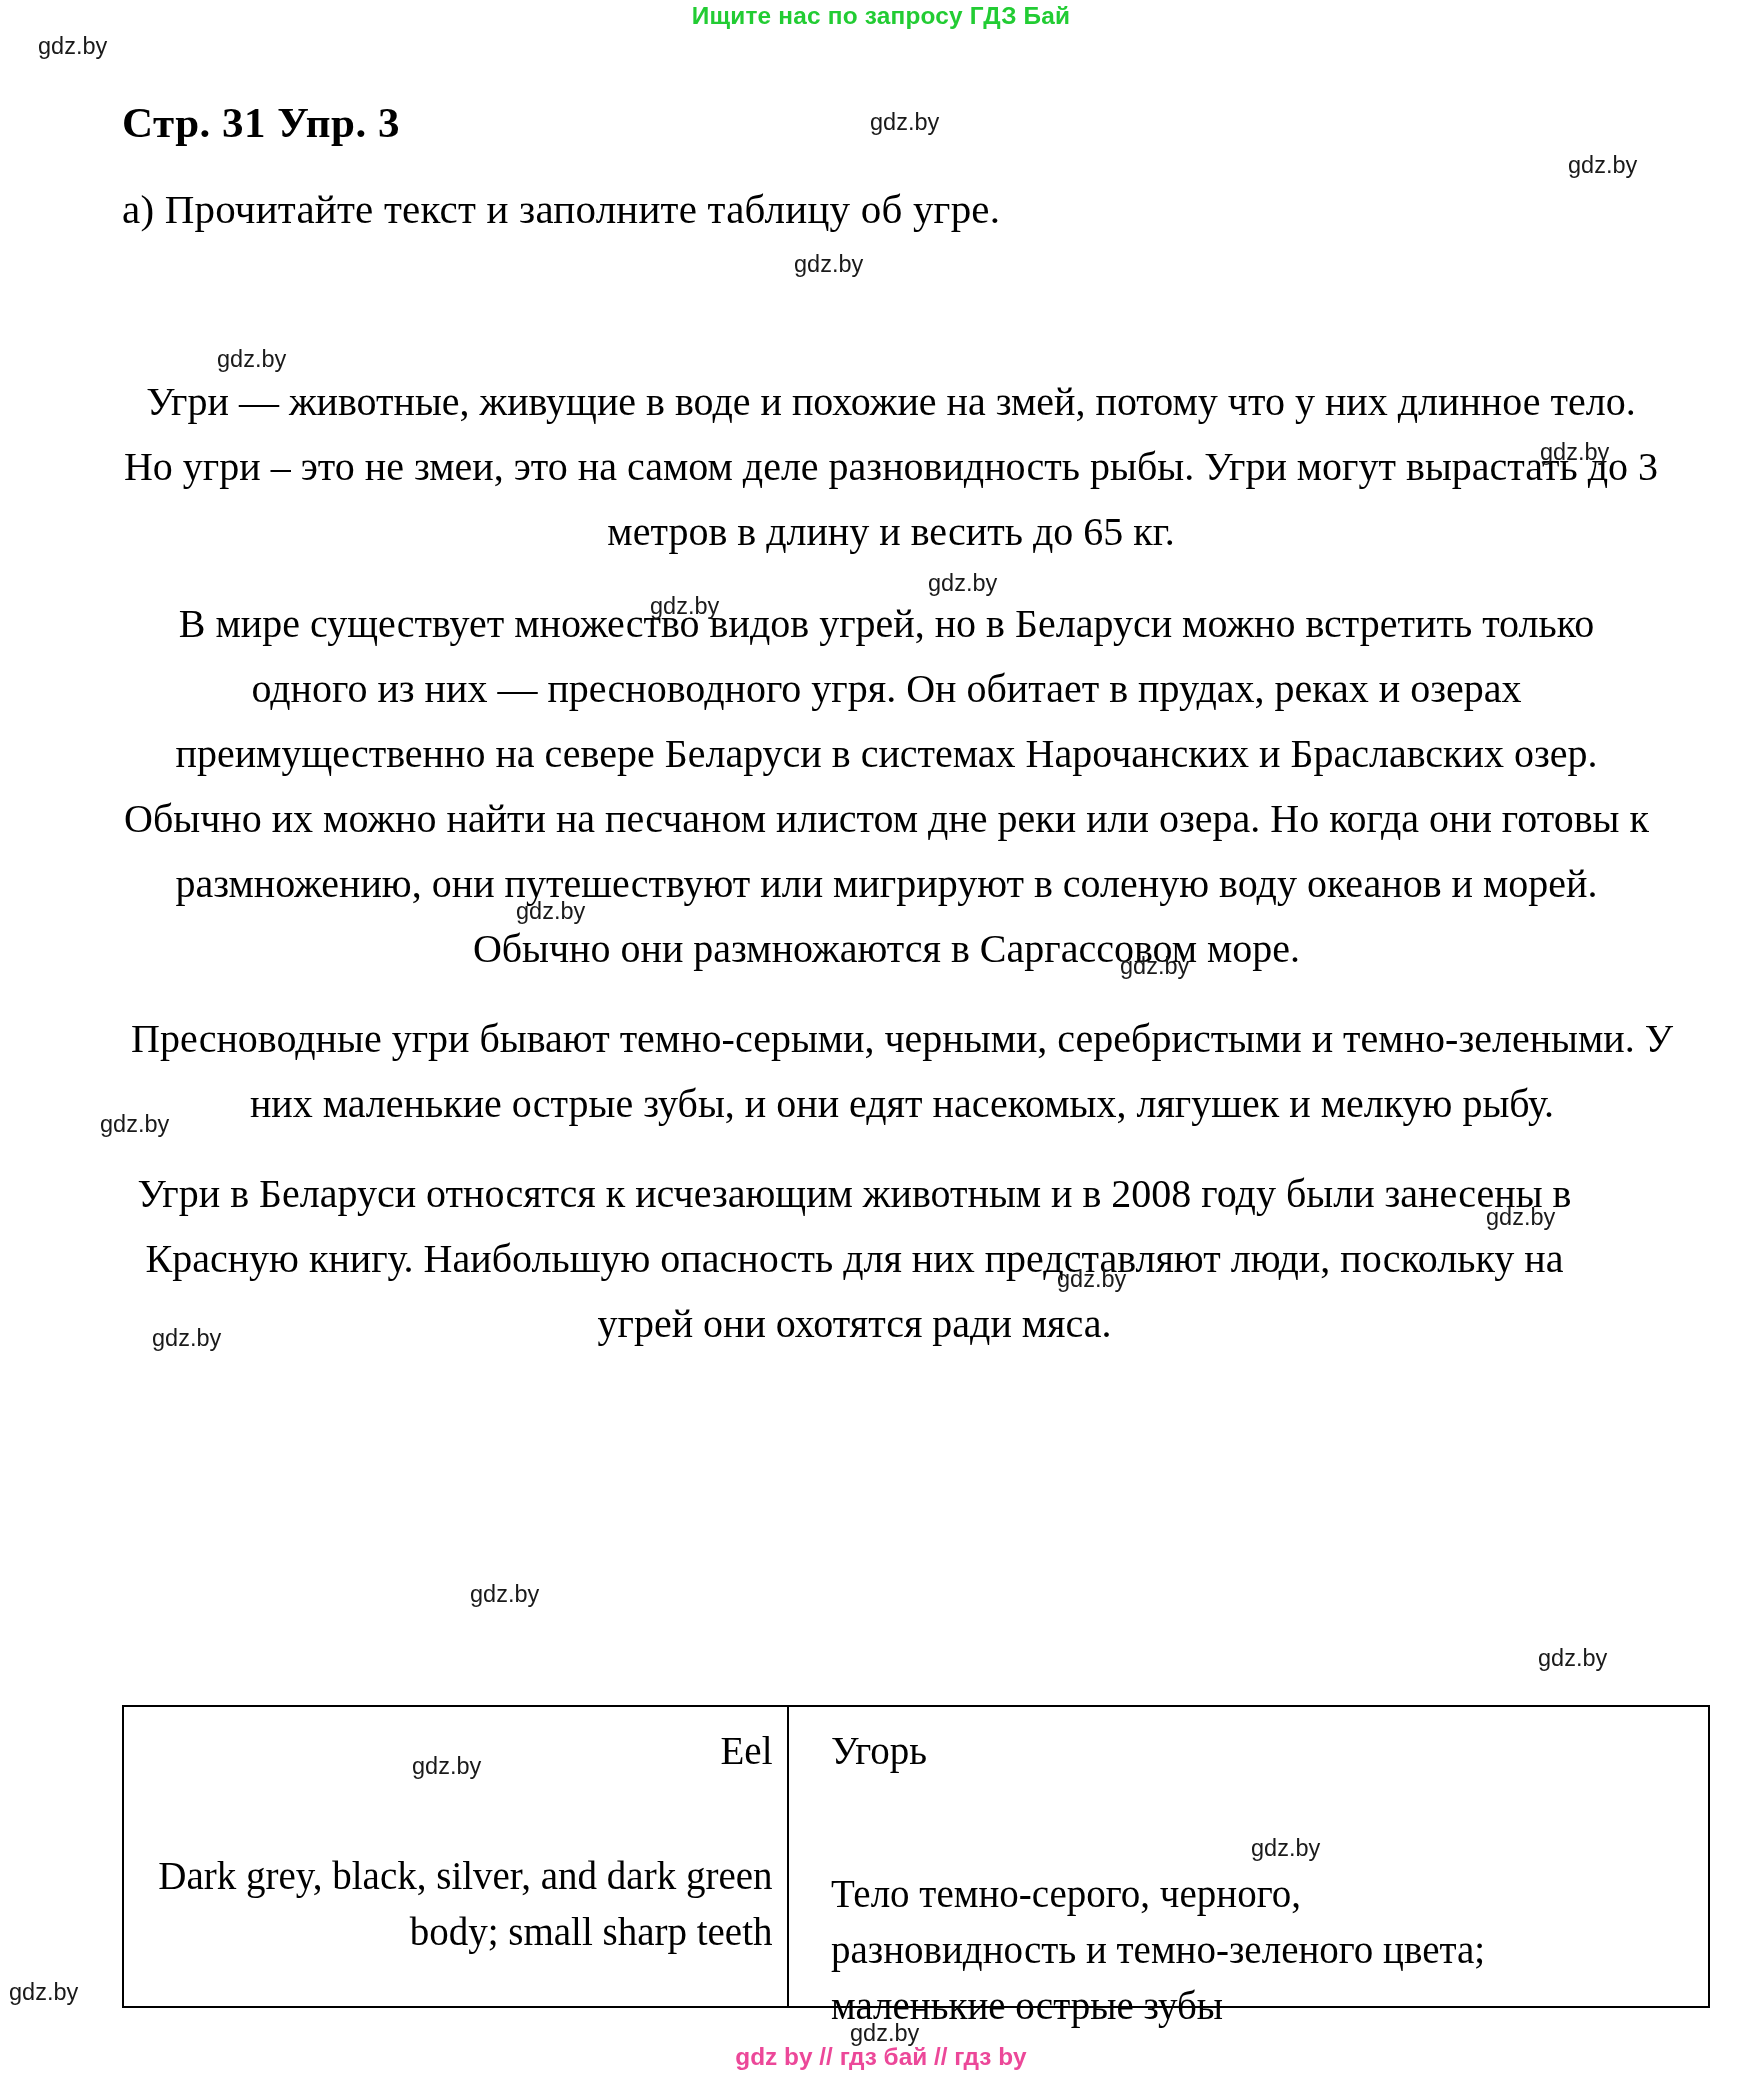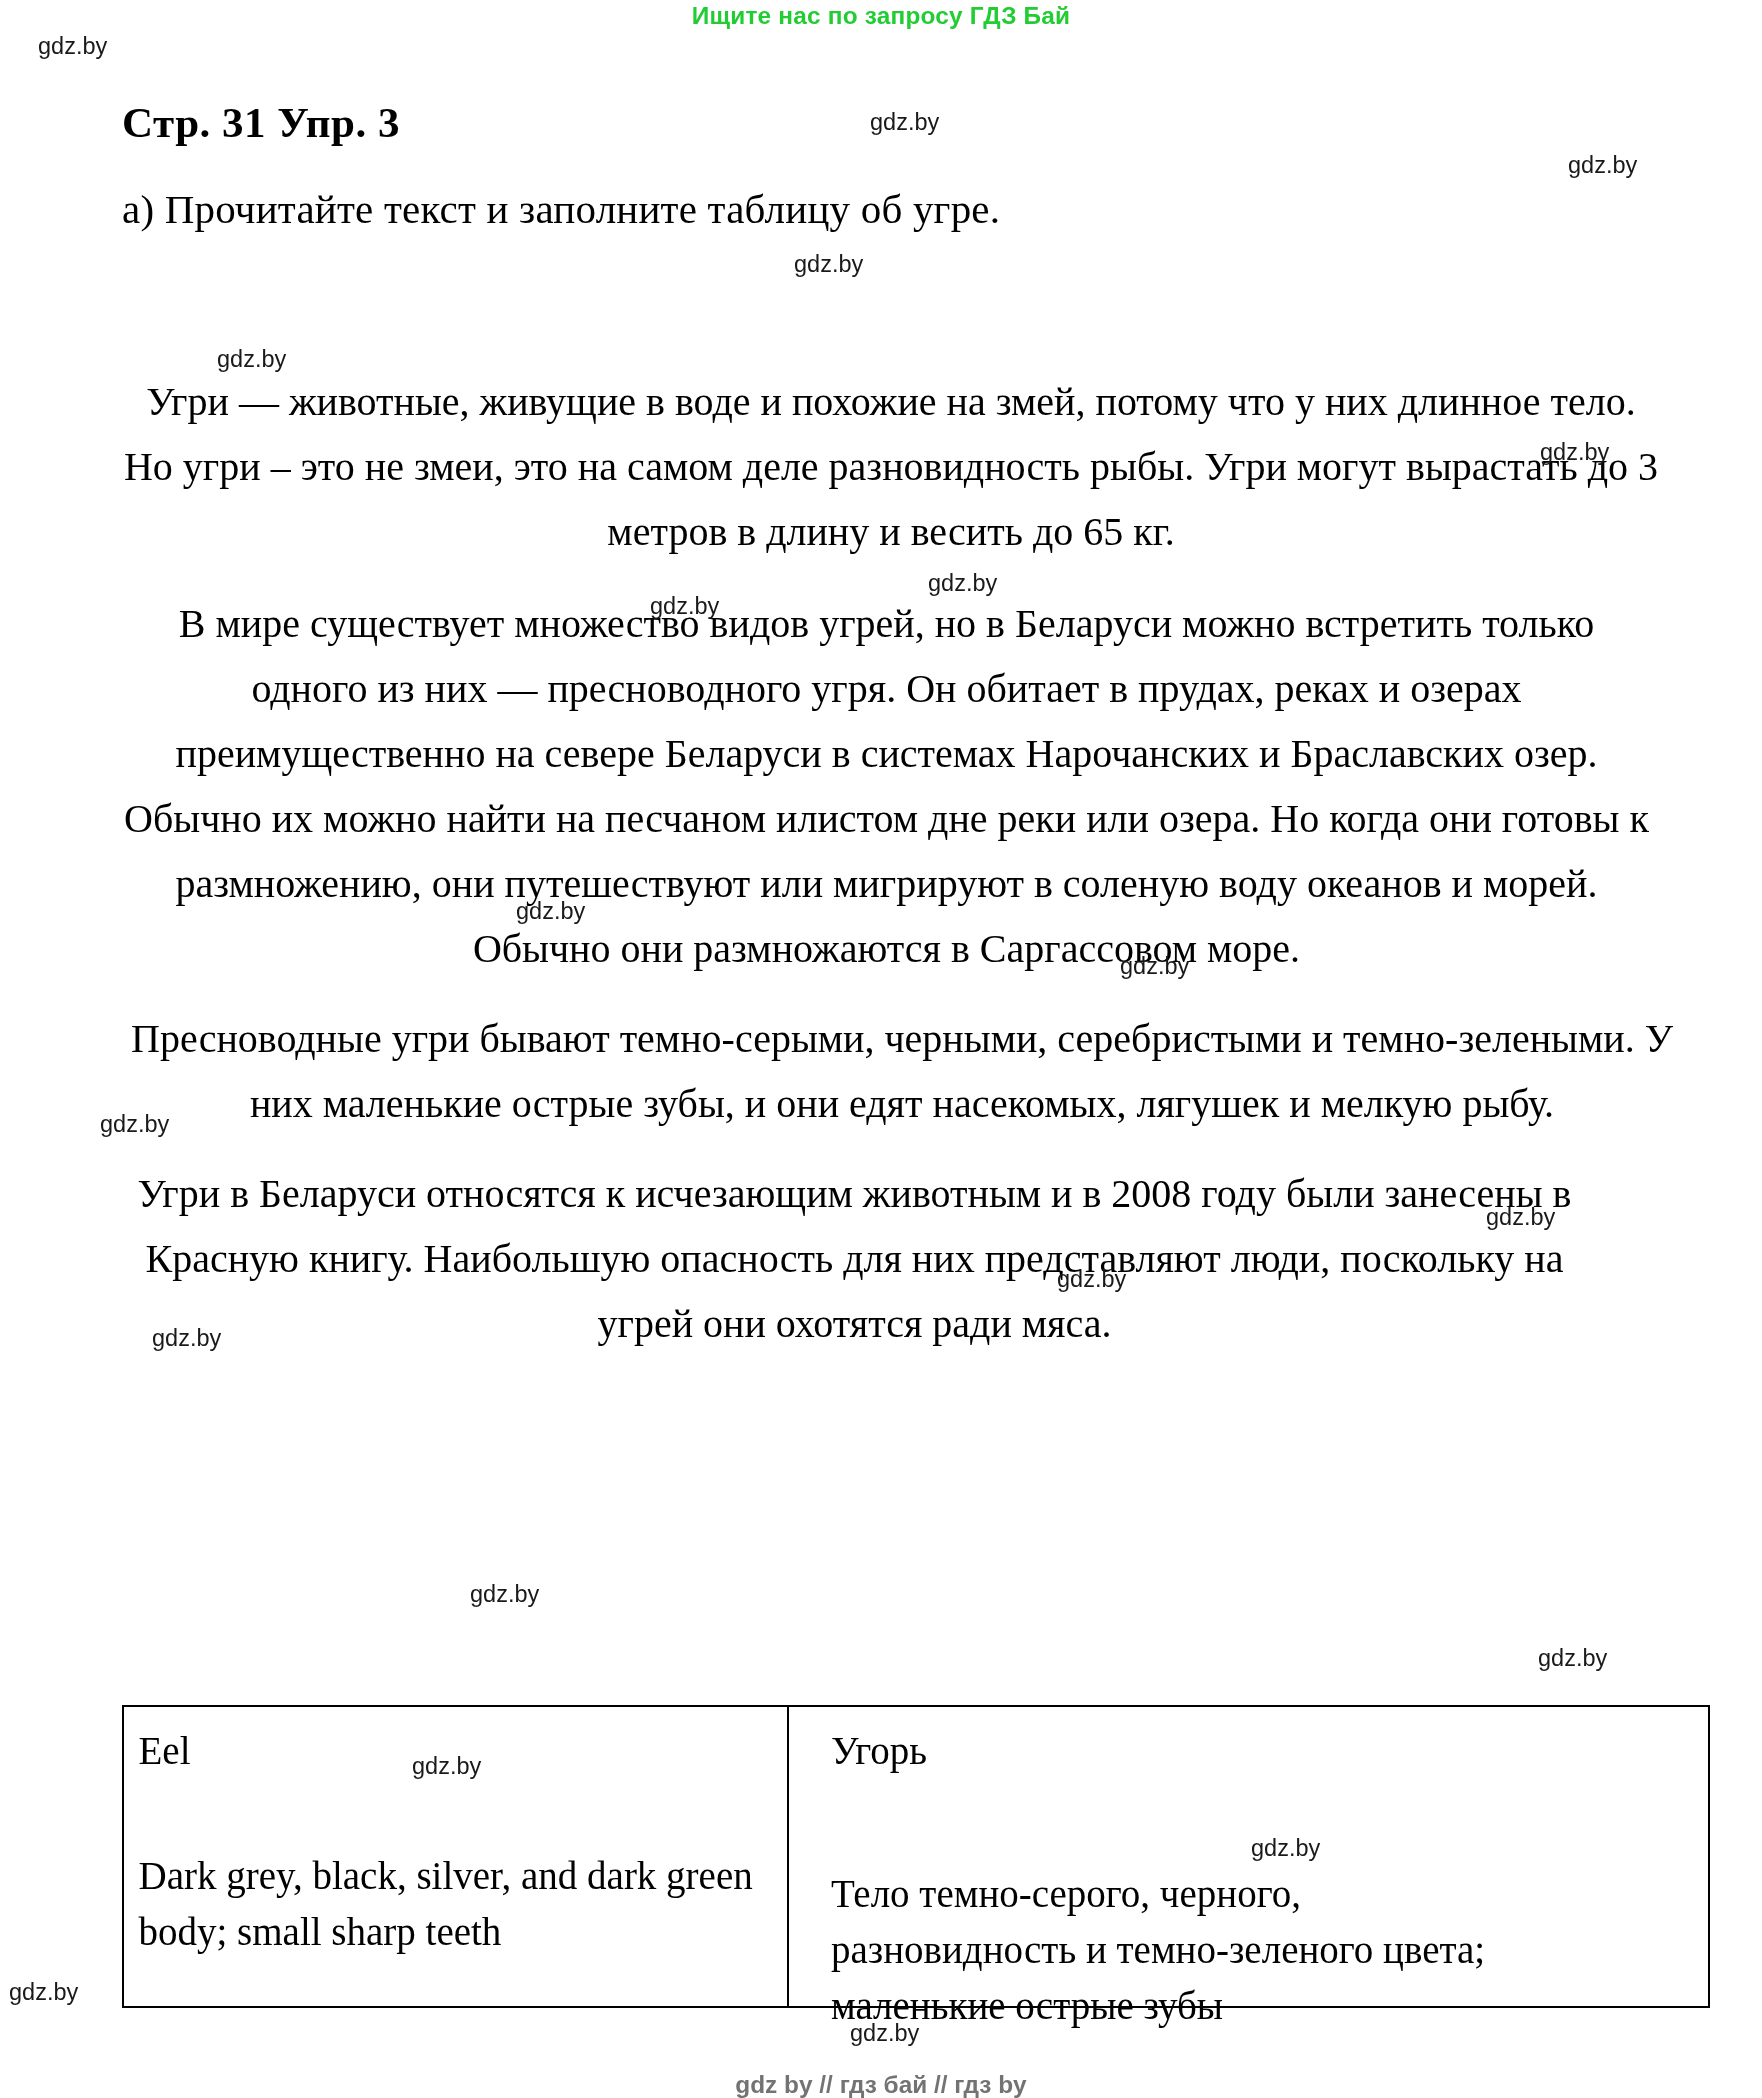--- a/index.html
+++ b/index.html
@@ -88,21 +88,21 @@
     border-collapse: collapse;
     box-sizing: border-box;
   }
   #eel-table .tbl-row { display: flex; height: 100%; }
   #eel-table .tbl-cell {
     box-sizing: border-box;
     padding: 16.3px 14.5px 0 14.5px;
     font-size: 39px;
     line-height: 56px;
   }
-  #eel-table .cell-en { width: 665px; border-right: 2.7px solid #000000; }
+  #eel-table .cell-en { width: 665px; border-right: 2.7px solid #000000; text-align: right; }
   #eel-table .cell-ru { width: 780px; padding-left: 42px; }
   .cell-head { margin: 0 0 69px 0; }
   .cell-body { margin: 0; }
   .cell-ru .cell-head { margin-bottom: 87px; }
 
   
   #footer-credit {
     position: absolute;
     left: 0;
     top: 2043px;
@@ -148,21 +148,21 @@
       <p class="cell-head">Eel</p>
       <p class="cell-body">Dark grey, black, silver, and dark green body; small sharp teeth</p>
     </div>
     <div class="tbl-cell cell-ru">
       <p class="cell-head">Угорь</p>
       <p class="cell-body">Тело темно-серого, черного, разновидность и темно-зеленого цвета; маленькие острые зубы</p>
     </div>
   </div>
 </div>
 
-<div id="footer-credit" style="color: #737373; margin-top: 28px;">gdz by  //  гдз бай  //  гдз by</div>
+<div id="footer-credit" style="color: #ec4899;">gdz by  //  гдз бай  //  гдз by</div>
 
 <div id="watermark-layer">
     <div class="wm" style="left: 38px; top: 33px; font-size: 23.5px;">gdz.by</div>
     <div class="wm" style="left: 870px; top: 109px; font-size: 23.5px;">gdz.by</div>
     <div class="wm" style="left: 1568px; top: 152px; font-size: 23.5px;">gdz.by</div>
     <div class="wm" style="left: 794px; top: 251px; font-size: 23.5px;">gdz.by</div>
     <div class="wm" style="left: 217px; top: 346px; font-size: 23.5px;">gdz.by</div>
     <div class="wm" style="left: 1540px; top: 439px; font-size: 23.5px;">gdz.by</div>
     <div class="wm" style="left: 928px; top: 570px; font-size: 23.5px;">gdz.by</div>
     <div class="wm" style="left: 650px; top: 593px; font-size: 23.5px;">gdz.by</div>

